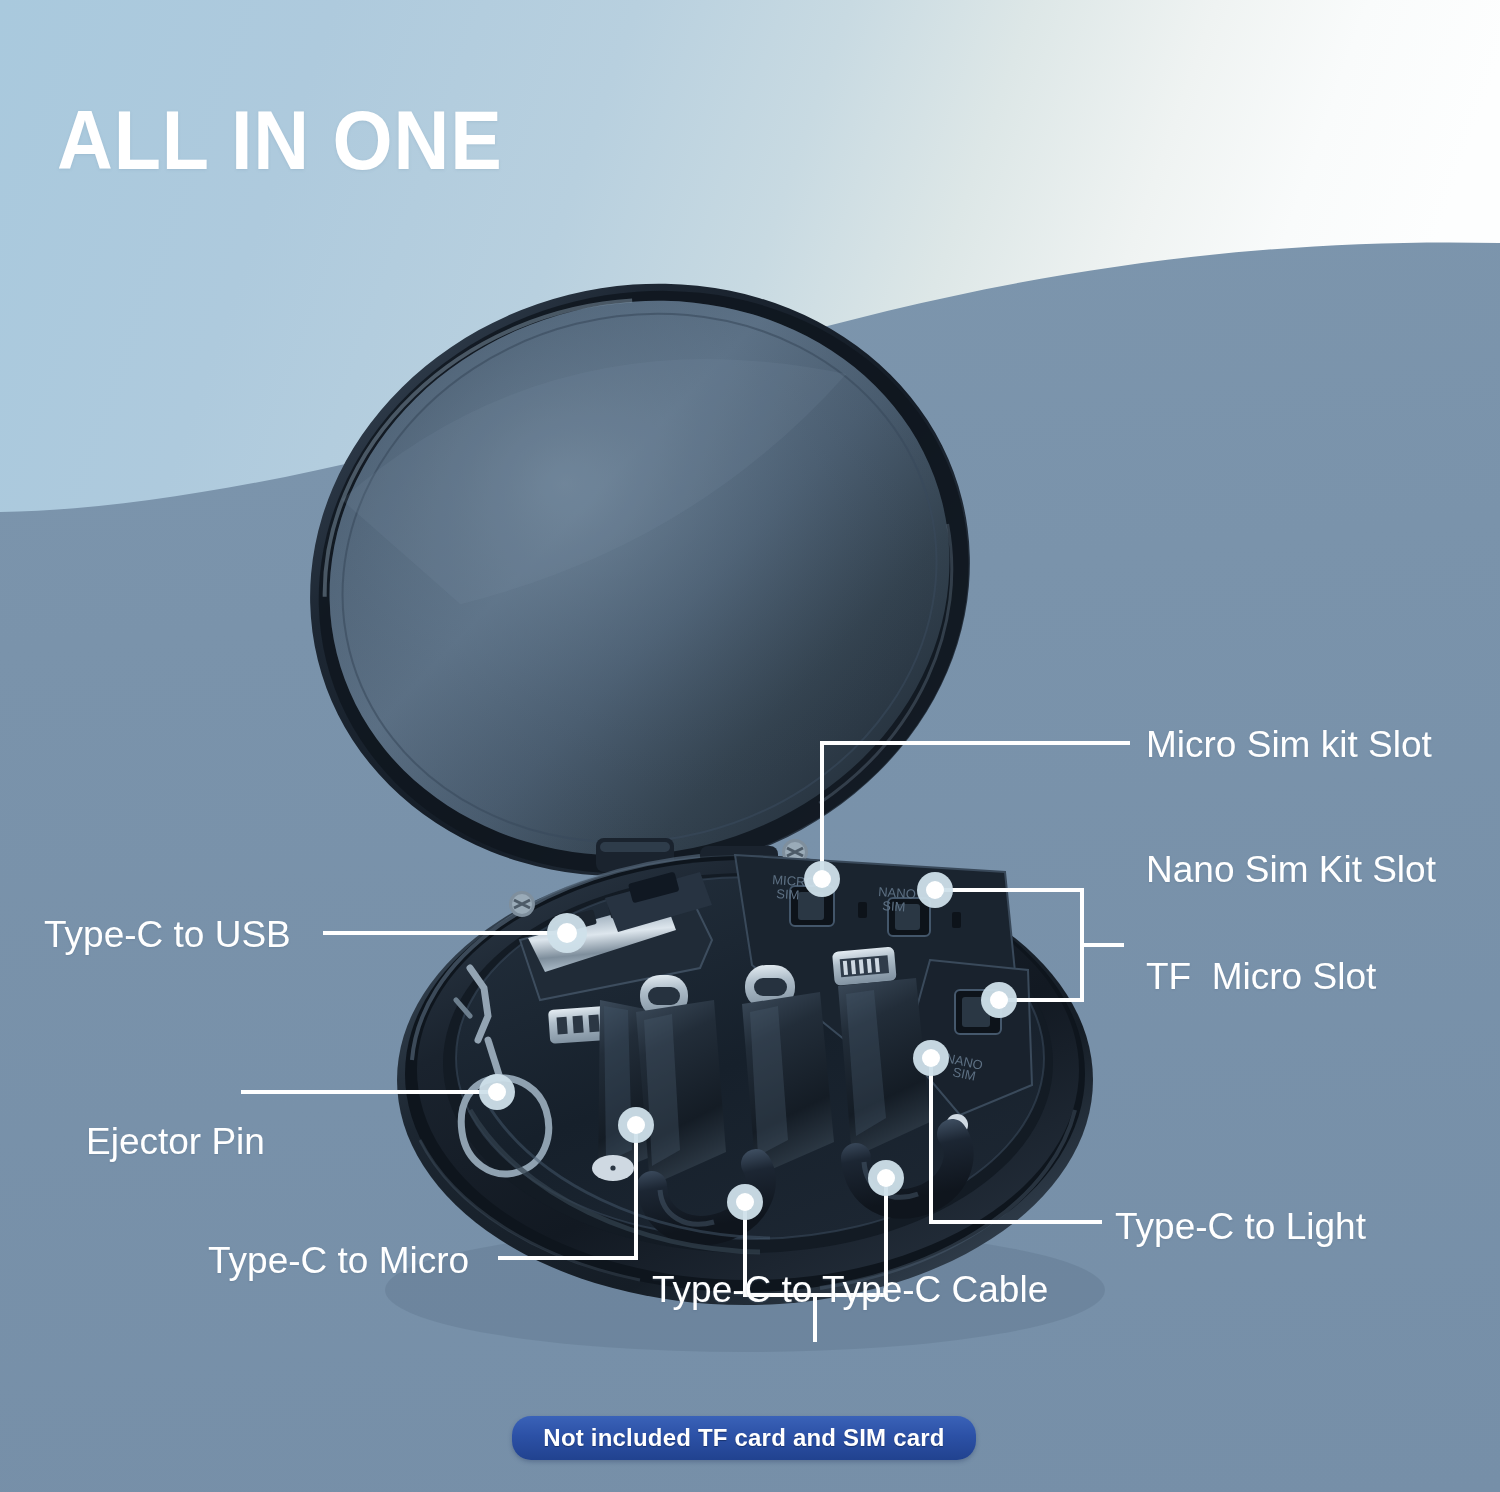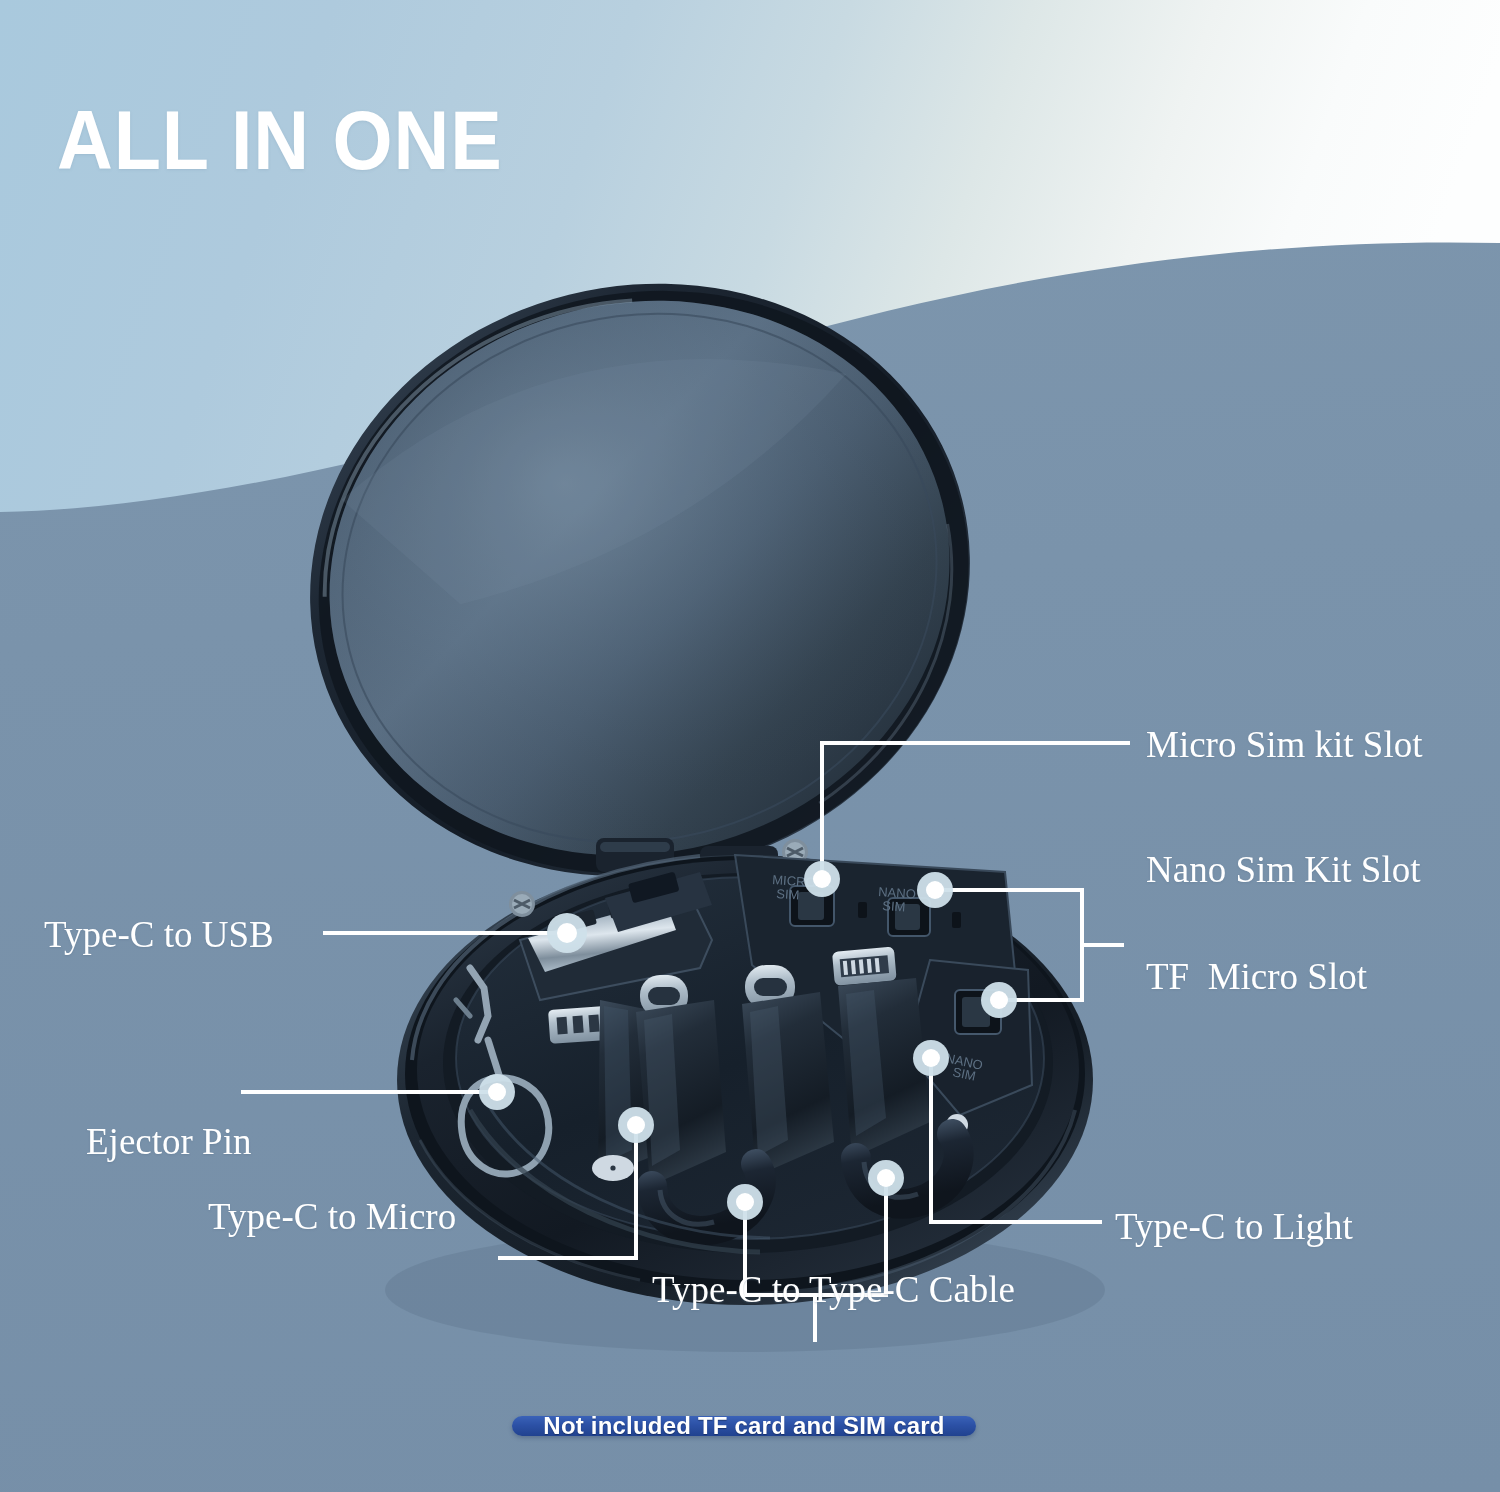--- a/index.html
+++ b/index.html
@@ -34,36 +34,36 @@
   #product { position:absolute; left:0; top:0; width:1500px; height:1492px; }
 
   
   #callouts { position:absolute; left:0; top:0; width:1500px; height:1492px; }
 
   
   .label {
     position:absolute; color:#ffffff;
     font-size:37px; font-weight:normal;
     white-space:pre; line-height:1.18;
-    font-family:Liberation Serif, serif;
+    font-family:Liberation Sans, sans-serif;
     text-shadow:0 1px 2px rgba(90,115,140,.35);
   }
   .lbl-micro-sim   { left:1146px; top:723px; }
   .lbl-nano-sim    { left:1146px; top:848px; }
   .lbl-tf-card     { left:1146px; top:955px; }
   .lbl-typec-usb   { left:44px;  top:913px;text-align:center; }
   .lbl-ejector     { left:86px;  top:1120px; }
-  .lbl-typec-micro { left:208px; top:1195px; }
+  .lbl-typec-micro { left:208px; top:1239px; }
   .lbl-typec-tc    { left:652px; top:1268px; }
   .lbl-typec-light { left:1115px;top:1205px;text-align:center; }
 
   
   #note-banner {
     position:absolute; left:512px; top:1416px;
-    width:464px; height:20px; border-radius:19px;
+    width:464px; height:44px; border-radius:19px;
     background:linear-gradient(180deg,#3a62b8 0%,#2c51a6 45%,#21428f 100%);
     box-shadow:0 2px 4px rgba(40,60,100,.35);
     display:flex; align-items:center; justify-content:center;
   }
   #note-banner span {
     color:#ffffff; font-size:24px; font-weight:bold;
     font-family:"Liberation Sans","DejaVu Sans",sans-serif;
     letter-spacing:.2px; white-space:nowrap;
     text-shadow:0 1px 1px rgba(10,25,60,.5);
   }

